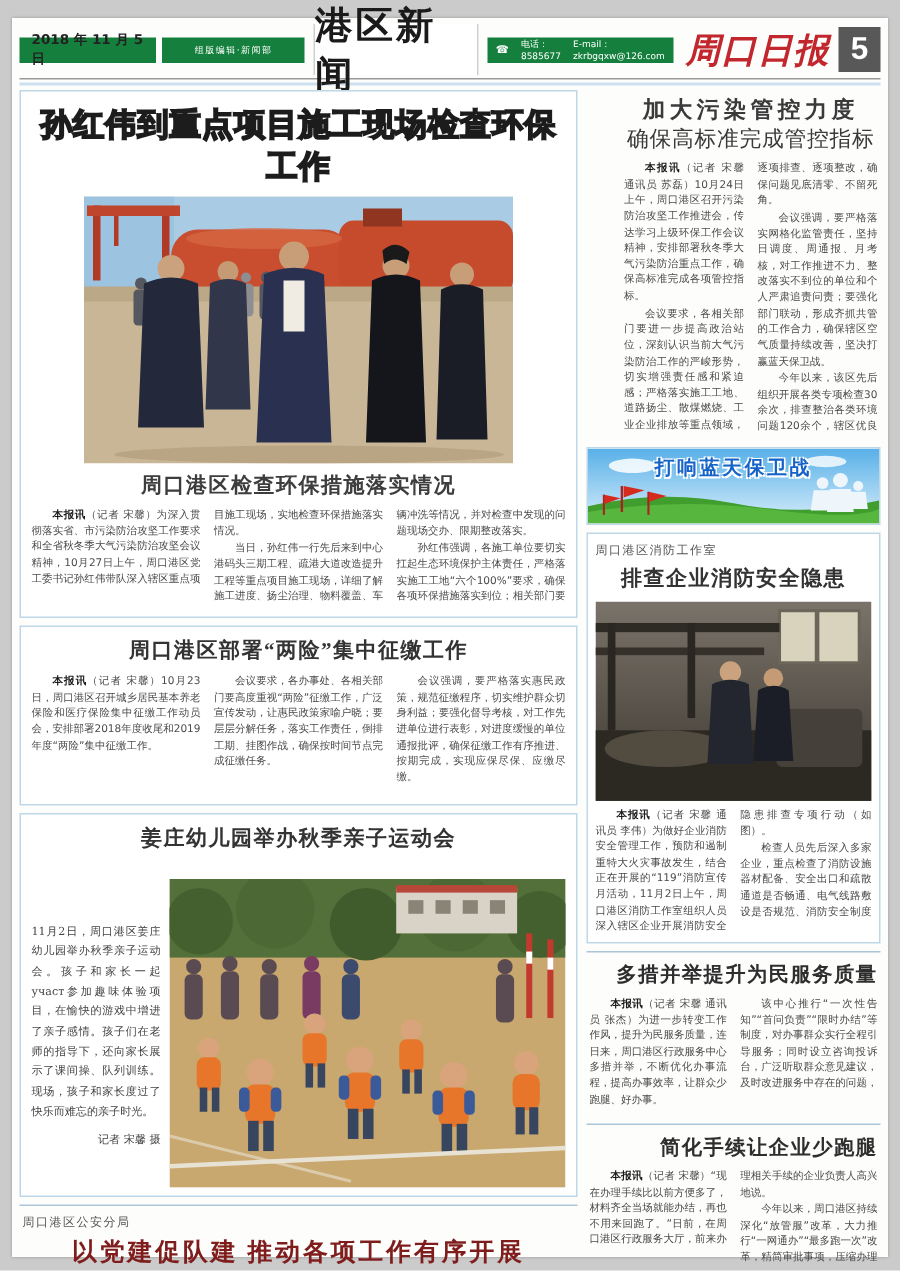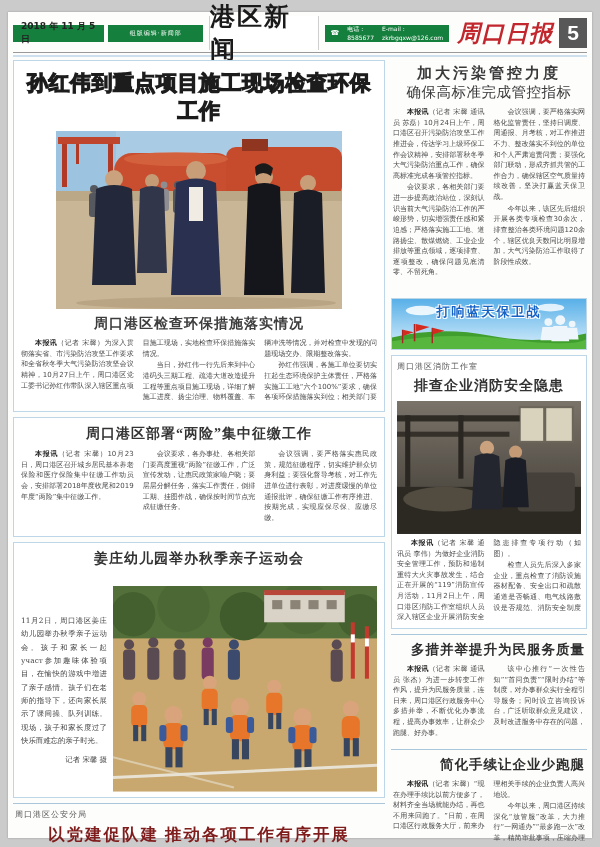--- a/index.html
+++ b/index.html
@@ -285,21 +285,21 @@
       <div class="btxt c4" style="height:60px;">
         <p><b>本报讯</b><span>（记者 宋馨 通讯员 王杰）今年以来，周口港区公安分局坚持以党建工作为统领，以队伍建设为抓手，扎实推进各项公安工作有序开展，辖区社会治安持续稳定向好。</span></p>
         <p><span>该分局把党建工作摆在首要位置，严格落实“三会一课”制度，组织民警开展政治理论学习和党性教育360余场次，引导民警进一步坚定理想信念，增强宗旨意识，筑牢忠诚警魂。</span></p>
         <p><span>同时，该分局以创建“枫桥式公安派出所”为载体，深入推进“一村一警”工作，组织民警进村入户走访群众，排查化解矛盾纠纷，广泛开展安全防范宣传，进一步密切了警民关系。今年以来，共排查化解各类矛盾纠纷130余起，为群众办好事实事260余件，群众安全感和满意度达100%，各项公安工作实现了整体推进。</span></p>
       </div>
     </article>
    </section>
 
    <aside class="col-right">
 
-    <article style="padding:2px 2px 0;">
+    <article style="padding:2px 2px 0;margin-left:23px;">
       <h2 class="hl-right1">加大污染管控力度</h2>
       <h2 class="hl-right2">确保高标准完成管控指标</h2>
       <div class="btxt c2" style="height:186px;">
         <p><b>本报讯</b><span>（记者 宋馨 通讯员 苏磊）10月24日上午，周口港区召开污染防治攻坚工作推进会，传达学习上级环保工作会议精神，安排部署秋冬季大气污染防治重点工作，确保高标准完成各项管控指标。</span></p>
         <p><span>会议要求，各相关部门要进一步提高政治站位，深刻认识当前大气污染防治工作的严峻形势，切实增强责任感和紧迫感；严格落实施工工地、道路扬尘、散煤燃烧、工业企业排放等重点领域，逐项排查、逐项整改，确保问题见底清零、不留死角。</span></p>
         <p><span>会议强调，要严格落实网格化监管责任，坚持日调度、周通报、月考核，对工作推进不力、整改落实不到位的单位和个人严肃追责问责；要强化部门联动，形成齐抓共管的工作合力，确保辖区空气质量持续改善，坚决打赢蓝天保卫战。</span></p>
         <p><span>今年以来，该区先后组织开展各类专项检查30余次，排查整治各类环境问题120余个，辖区优良天数同比明显增加，大气污染防治工作取得了阶段性成效。</span></p>
       </div>
     </article>
 

